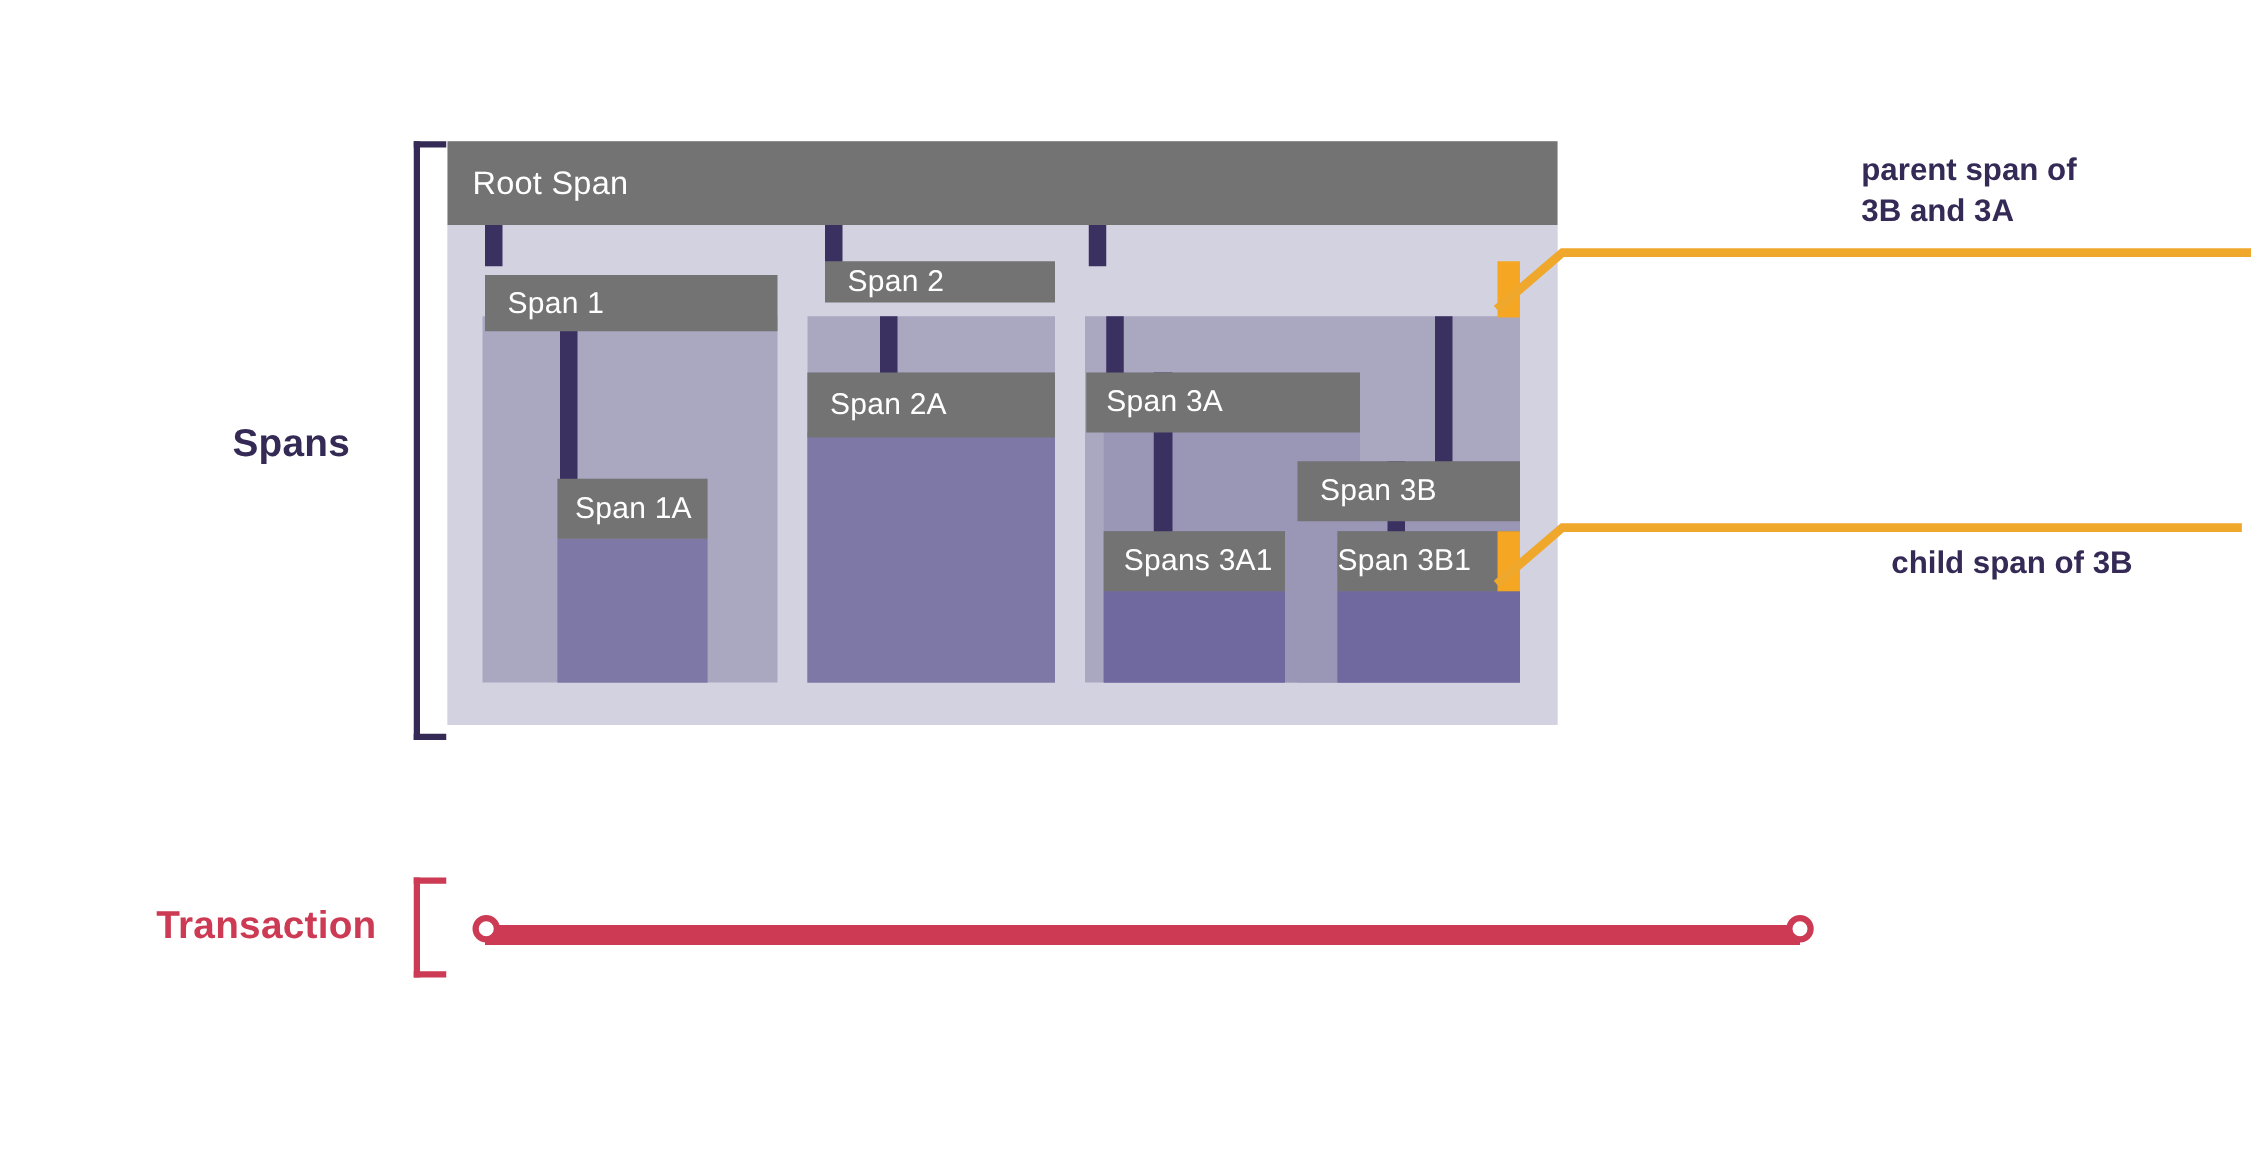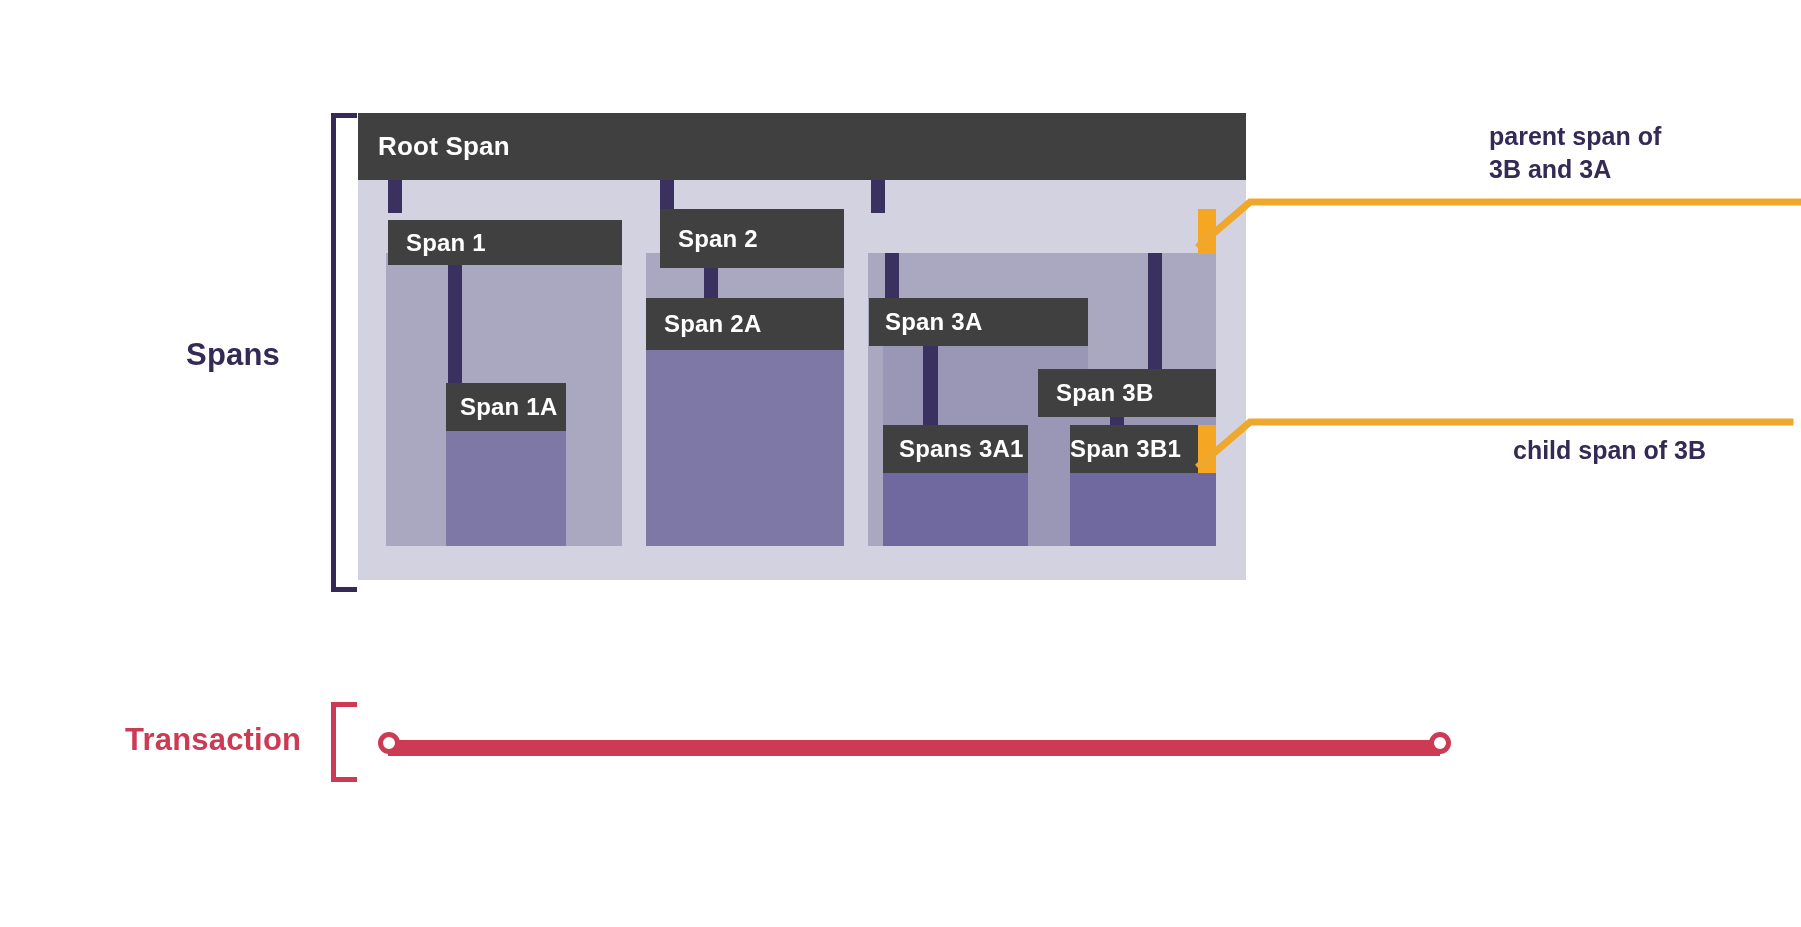--- a/index.html
+++ b/index.html
@@ -47,24 +47,24 @@
   
   #span-canvas{
     position:absolute;
     left:358px;top:113px;
     width:888px;height:467px;
     background:#e2e1ea;
   }
 
   .bar{
     position:absolute;
-    background:#404040;
+    background:#737373;
     color:#ffffff;
     font-size:24px;
-    font-weight:bold;
+    font-weight:normal;
     box-sizing:border-box;
     padding-left:18px;
     display:flex;
     align-items:center;
     letter-spacing:0.2px;
     white-space:nowrap;
     z-index:6;
   }
   .body{position:absolute;z-index:2;}
   .connector{position:absolute;background:#3a3160;z-index:5;}
@@ -167,21 +167,21 @@
     <div class="connector" style="left:565px;top:185px;width:15px;height:140px;"></div>
     <div class="connector" style="left:790px;top:140px;width:14px;height:130px;"></div>
     <div class="connector" style="left:752px;top:256px;width:14px;height:70px;"></div>
 
     <div class="bar" style="left:0px;top:0px;width:888px;height:67px;font-size:26px;padding-left:20px;">Root Span</div>
 
     <div class="bar" style="left:30px;top:107px;width:234px;height:45px;">Span 1</div>
 
     <div class="bar" style="left:88px;top:270px;width:120px;height:48px;padding-left:14px;">Span 1A</div>
 
-    <div class="bar" style="left:302px;top:96px;width:184px;height:59px;">Span 2</div>
+    <div class="bar" style="left:302px;top:96px;width:184px;height:33px;">Span 2</div>
 
     <div class="bar" style="left:288px;top:185px;width:198px;height:52px;">Span 2A</div>
 
 
     <div class="bar" style="left:511px;top:185px;width:219px;height:48px;padding-left:16px;">Span 3A</div>
 
     <div class="bar" style="left:525px;top:312px;width:145px;height:48px;padding-left:16px;">Spans 3A1</div>
 
     <div class="bar" style="left:680px;top:256px;width:178px;height:48px;padding-left:18px;">Span 3B</div>
 

